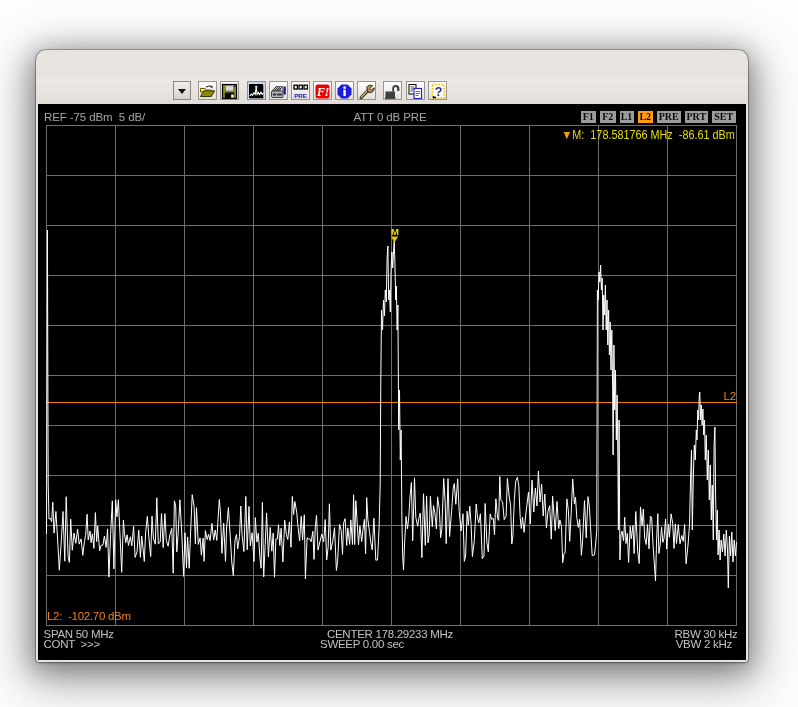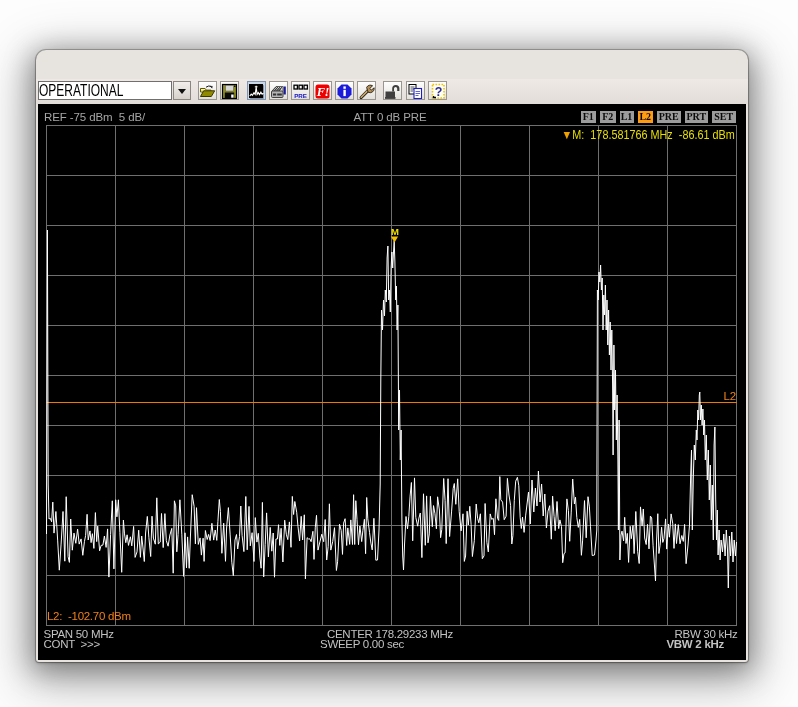--- a/index.html
+++ b/index.html
@@ -42,23 +42,20 @@
   .fbtns{position:absolute;top:7px;right:10.5px;height:12px;}
   .fbtn{display:inline-block;background:#9c9c9c;color:#0a0a0a;font-size:10px;font-weight:bold;
        height:12px;line-height:12.5px;text-align:center;vertical-align:top;font-family:Liberation Serif, serif;}
   .fbtn+.fbtn{margin-left:4px;}
   .fbtn.on{background:#ff9c14;}
 </style>
 </head>
 <body>
 <div class="win">
   <div class="toolbar">
-    <div class="combo">
-        <div class="combo-text">OPERATIONAL</div>
-      </div>
     <div class="combo-arrow"></div>
     <div class="icon-btn" style="left:161.5px">
       <svg width="17" height="17" viewBox="0 0 17 17">
         <path d="M7 4.2 Q9.5 2.2 12.5 3.4" stroke="#000" stroke-width="0.9" fill="none"></path>
         <path d="M12.8 3.5 l-2-0.5 2.4 2.4 0.4-2.6z" fill="#000"></path>
         <path d="M1.5 5.5 h4.6 l1.2 1.6 h4.7 v1.9 h-10.5z" fill="#fdf6a0" stroke="#5d5600" stroke-width="1"></path>
         <path d="M2.5 7 l1.3 1.3 M4.6 7 l1.5 1.5 M6.8 7.6 l1.2 1.2" stroke="#c8bd4a" stroke-width="0.8"></path>
         <path d="M1.5 13.5 l3.2 -5.7 h11 l-3.4 5.7z" fill="#8f8a00" stroke="#3c3800" stroke-width="1"></path>
       </svg>
     </div>
@@ -159,16 +156,16 @@
       <span class="fbtn" style="width:15.5px">F1</span><span class="fbtn" style="width:15.5px">F2</span><span class="fbtn" style="width:14px">L1</span><span class="fbtn on" style="width:15.5px">L2</span><span class="fbtn" style="width:23.5px">PRE</span><span class="fbtn" style="width:23.5px">PRT</span><span class="fbtn" style="width:23.5px">SET</span>
     </div>
     <div class="dtext yellow" style="top:23.5px;right:11.5px;font-size:12.3px;letter-spacing:0;transform:scaleX(0.88);transform-origin:100% 50%;"><span style="color:#f0a000">▼</span>M:  178.581766 MHz  -86.61 dBm</div>
     <div class="dtext orange" style="left:685.5px;top:286.3px;">L2</div>
     <div class="dtext orange" style="left:9px;top:505.9px;letter-spacing:-0.28px;">L2:  -102.70 dBm</div>
     <div class="btext" style="left:5.5px;top:523.9px;">SPAN 50 MHz</div>
     <div class="btext" style="left:5.5px;top:534.4px;">CONT  &gt;&gt;&gt;</div>
     <div class="btext" style="left:282px;top:523.9px;width:140px;text-align:center;">CENTER 178.29233 MHz</div>
     <div class="btext" style="left:282px;top:534.4px;width:140px;text-align:left;">SWEEP 0.00 sec</div>
     <div class="btext" style="top:523.9px;right:8.5px;">RBW 30 kHz</div>
-    <div class="btext" style="top:534.4px;right:22px;font-weight:bold;">VBW 2 kHz</div>
+    <div class="btext" style="top:534.4px;right:14px;">VBW 2 kHz</div>
 
   </div>
 </div>
 
 </body></html>

